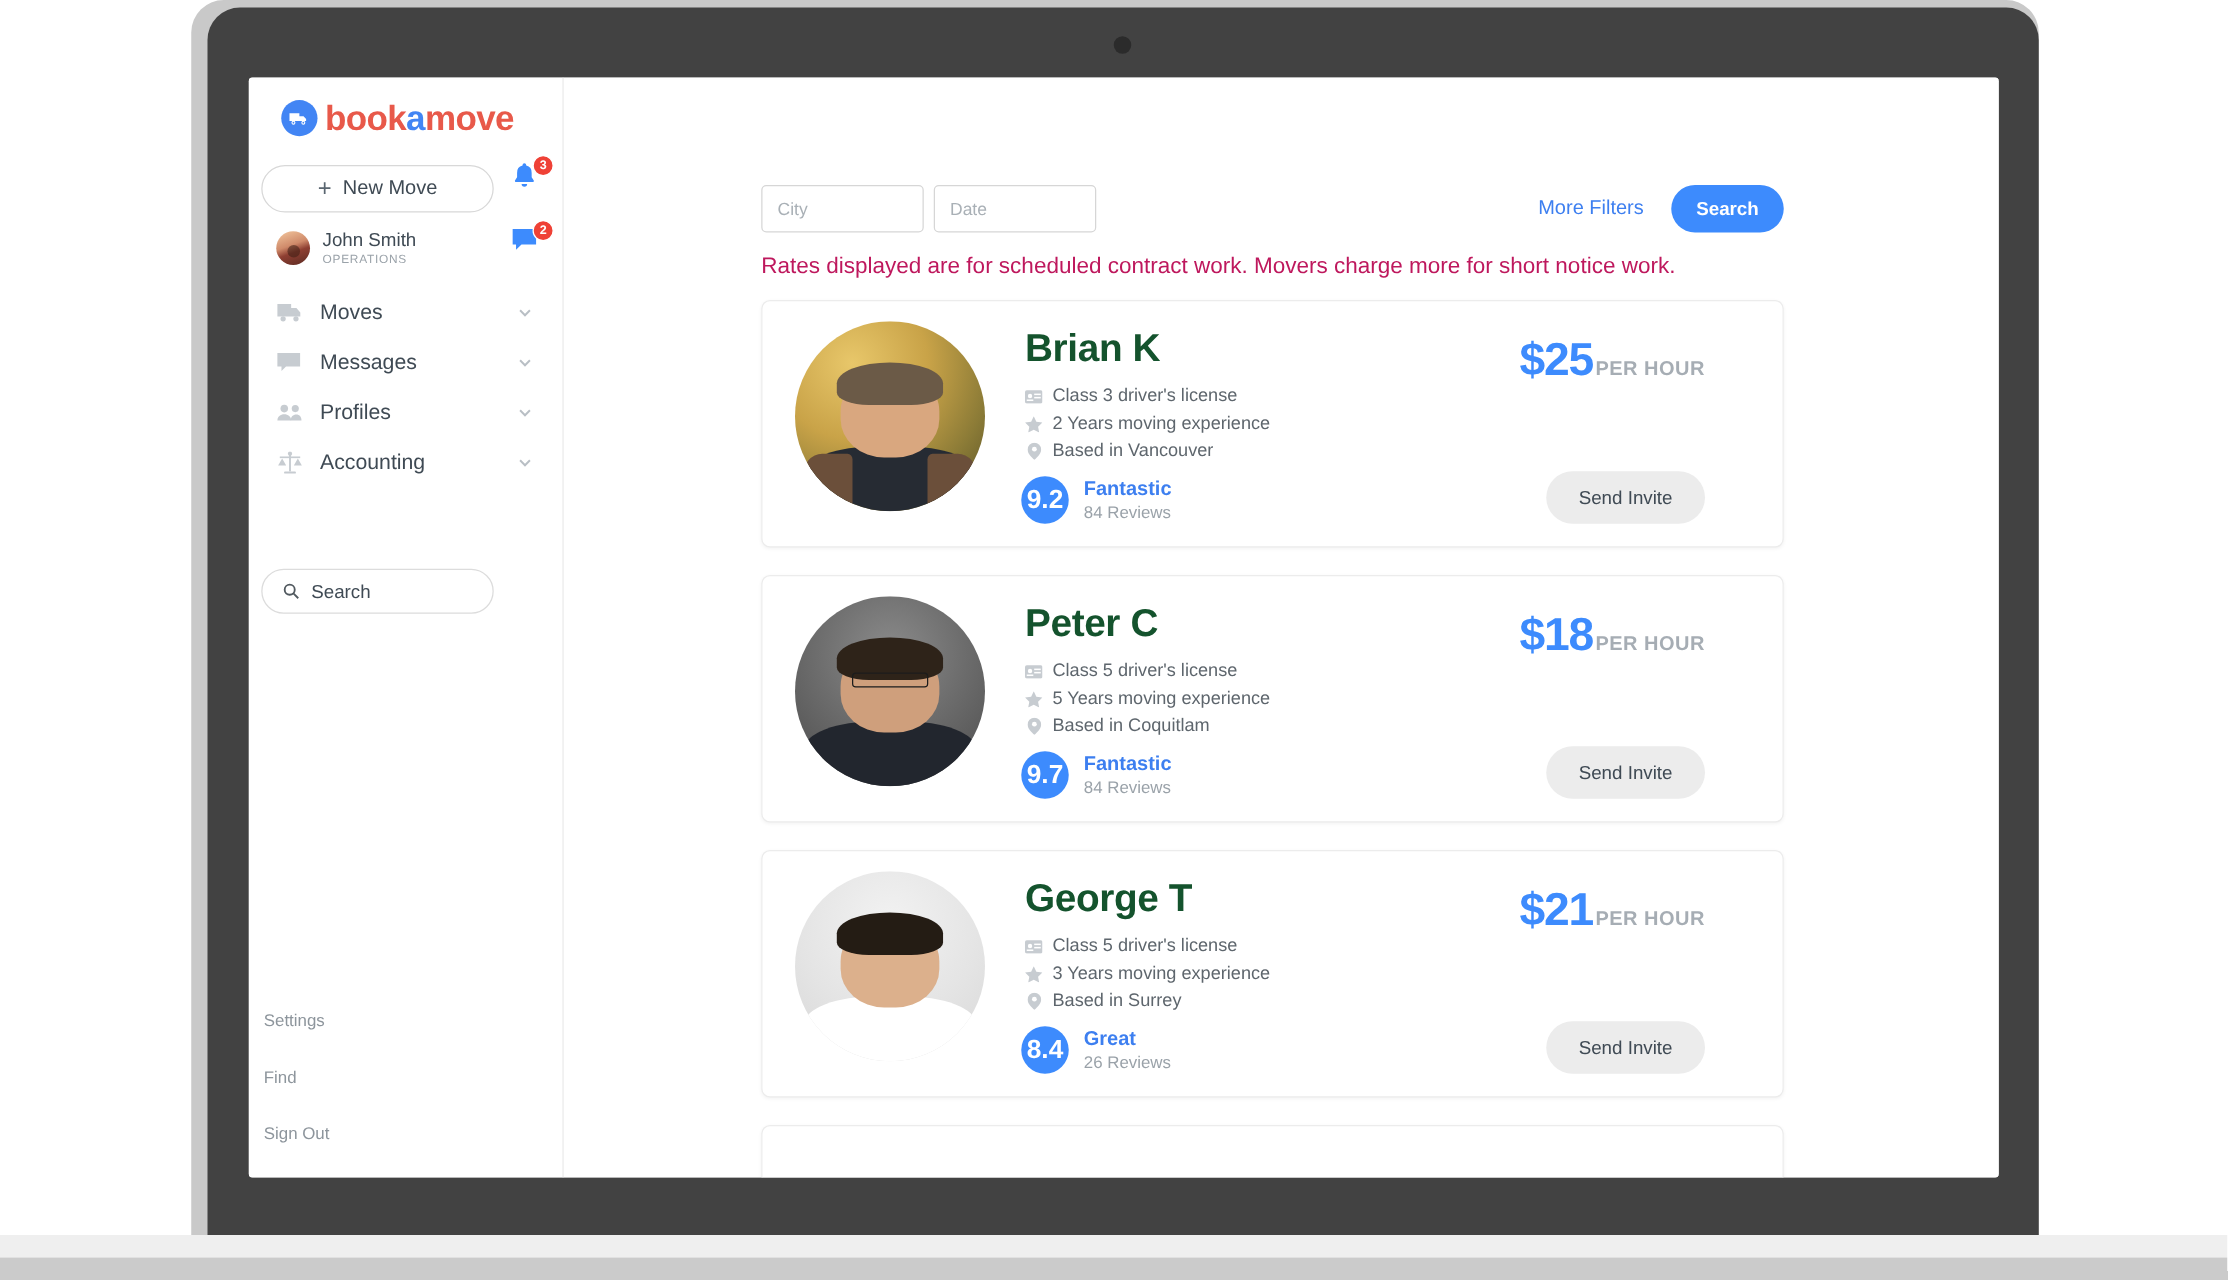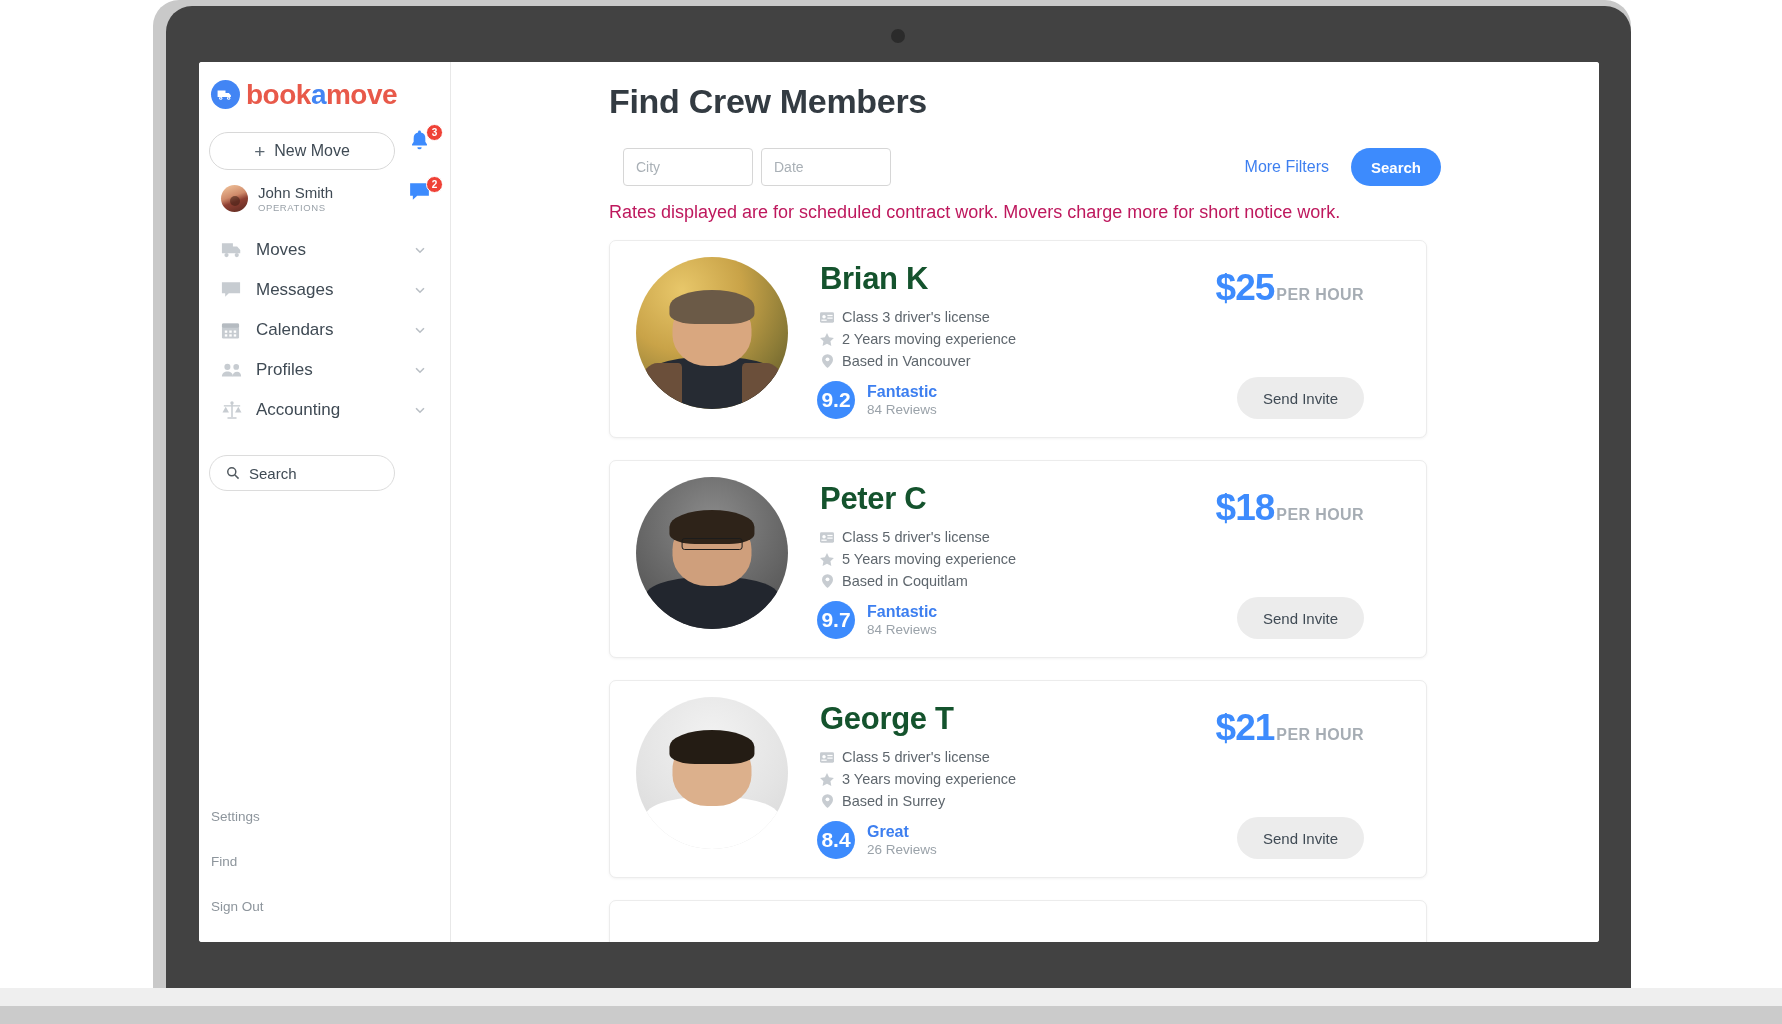--- a/index.html
+++ b/index.html
@@ -39,21 +39,21 @@
     background: #ffffff; overflow: hidden;
     border-radius: 3px;
   }
 
   
   .sidebar {
     position: absolute; left: 0; top: 0; width: 252px; height: 880px;
     background: #ffffff; border-right: 1px solid #e8e8e8;
   }
   .logo-row {
-    position: absolute; left: 12px; top: 18px; display: flex; align-items: center; gap: 6px;
+    position: absolute; left: 26px; top: 18px; display: flex; align-items: center; gap: 6px;
   }
   .logo-mark {
     width: 29px; height: 29px; border-radius: 50%; background: #4285f4;
     display: flex; align-items: center; justify-content: center; flex: 0 0 auto;
   }
   .logo-text { font-size: 28px; font-weight: bold; letter-spacing: -0.5px; line-height: 1; }
   .logo-text .t-book { color: #e8594a; }
   .logo-text .t-a { color: #4285f4; }
   .logo-text .t-move { color: #e8594a; }
 
@@ -114,21 +114,21 @@
   .main {
     position: absolute; left: 252px; top: 0; width: 1148px; height: 880px;
     background: #ffffff; overflow: hidden;
   }
   .page-title {
     position: absolute; left: 158px; top: 20px;
     font-size: 34px; color: #333b42; font-weight: bold; letter-spacing: -0.3px;
   }
   .filter-row {
     position: absolute; left: 158px; top: 86px; width: 818px; height: 38px;
-    display: flex; align-items: center; margin-left: 14px;
+    display: flex; align-items: center;
   }
   .field {
     height: 38px; border: 1px solid #d6d6d6; border-radius: 4px; background: #fff;
     padding: 0 12px; font-size: 14px; color: #444; outline: none;
     font-family: "Liberation Sans", sans-serif;
   }
   .field::placeholder { color: #a9b0b6; }
   .field-city { width: 130px; }
   .field-date { width: 130px; margin-left: 8px; }
   .more-filters {
@@ -304,42 +304,20 @@
             </svg>
           </span>
           <span class="nav-label">Messages</span>
           <span class="chev">
             <svg width="14" height="14" viewBox="0 0 16 16" fill="none" stroke="#b9bfc5" stroke-width="1.8">
                 <path d="M3.5 6l4.5 4.5L12.5 6"></path>
               </svg>
           </span>
         </div>
 
-        <div class="nav-item">
-          <span class="nav-ico">
-            <svg width="19" height="19" viewBox="0 0 20 20" fill="#c7ccd1">
-              <rect x="1" y="2.5" width="18" height="16" rx="1.5"></rect>
-              <rect x="1" y="2.5" width="18" height="4.6" rx="1.5" fill="#b5bbc1"></rect>
-              <g fill="#ffffff">
-                  <rect x="4" y="10" width="2.6" height="2.4"></rect>
-                  <rect x="8.7" y="10" width="2.6" height="2.4"></rect>
-                  <rect x="13.4" y="10" width="2.6" height="2.4"></rect>
-                  <rect x="4" y="14" width="2.6" height="2.4"></rect>
-                  <rect x="8.7" y="14" width="2.6" height="2.4"></rect>
-                  <rect x="13.4" y="14" width="2.6" height="2.4"></rect>
-                </g>
-            </svg>
-          </span>
-          <span class="nav-label">Calendars</span>
-          <span class="chev">
-            <svg width="14" height="14" viewBox="0 0 16 16" fill="none" stroke="#b9bfc5" stroke-width="1.8">
-                <path d="M3.5 6l4.5 4.5L12.5 6"></path>
-              </svg>
-          </span>
-        </div>
 
         <div class="nav-item">
           <span class="nav-ico">
             <svg width="22" height="16" viewBox="0 0 24 16" fill="#c7ccd1">
               <circle cx="7" cy="4.6" r="3.3"></circle>
                 <circle cx="16.6" cy="4.6" r="3.1"></circle>
               <path d="M1 15c0-3.4 2.7-5.4 6-5.4s6 2 6 5.4z"></path>
               <path d="M12.6 15c0-3.2 2-5.2 5-5.2 2.4 0 4.4 1.8 4.4 5.2z"></path>
             </svg>
           </span>
@@ -382,21 +360,20 @@
 
       <div class="side-footer">
         <a>Settings</a>
         <a>Find</a>
         <a>Sign Out</a>
       </div>
     </div>
 
     <div class="main">
 
-      <div class="page-title">Find Crew Members</div>
 
       <div class="filter-row">
         <input class="field field-city" placeholder="City" style="">
         <input class="field field-date" placeholder="Date" style="">
         <a class="more-filters">More Filters</a>
         <button class="search-btn">Search</button>
       </div>
 
       <div class="rates-note">Rates displayed are for scheduled contract work. Movers charge more for short notice work.</div>
 

